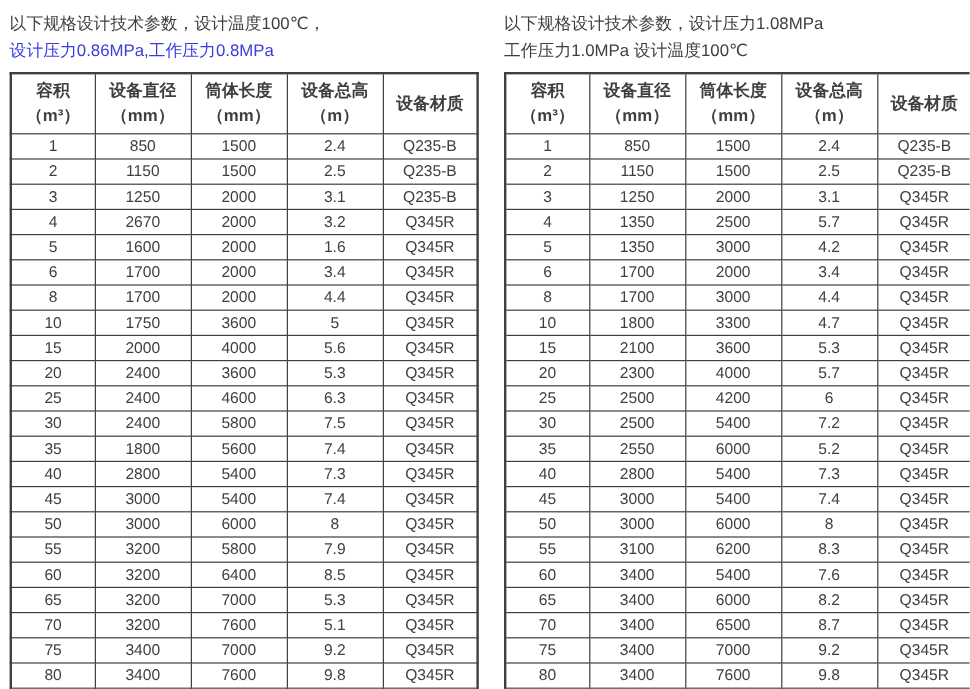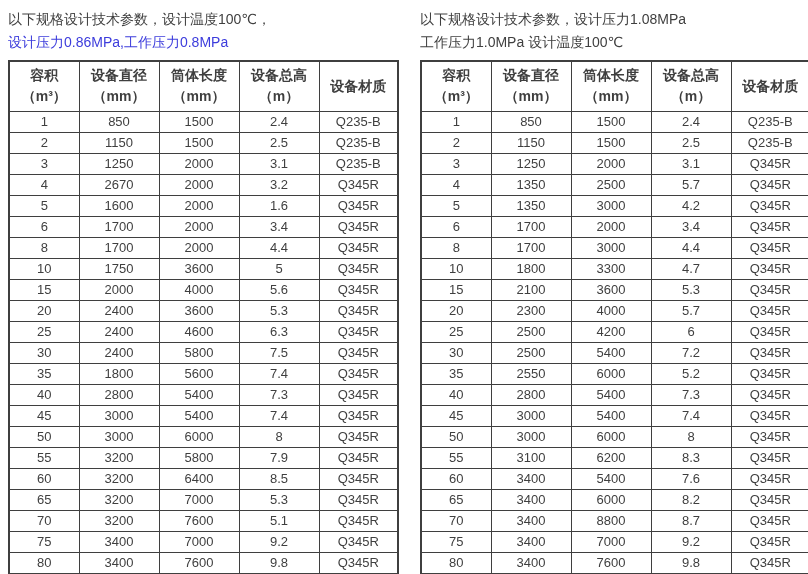--- a/index.html
+++ b/index.html
@@ -427,21 +427,21 @@
           <tr>
             <td>65</td>
             <td>3400</td>
             <td>6000</td>
             <td>8.2</td>
             <td>Q345R</td>
           </tr>
           <tr>
             <td>70</td>
             <td>3400</td>
-            <td>8800</td>
+            <td>6500</td>
             <td>8.7</td>
             <td>Q345R</td>
           </tr>
           <tr>
             <td>75</td>
             <td>3400</td>
             <td>7000</td>
             <td>9.2</td>
             <td>Q345R</td>
           </tr>

